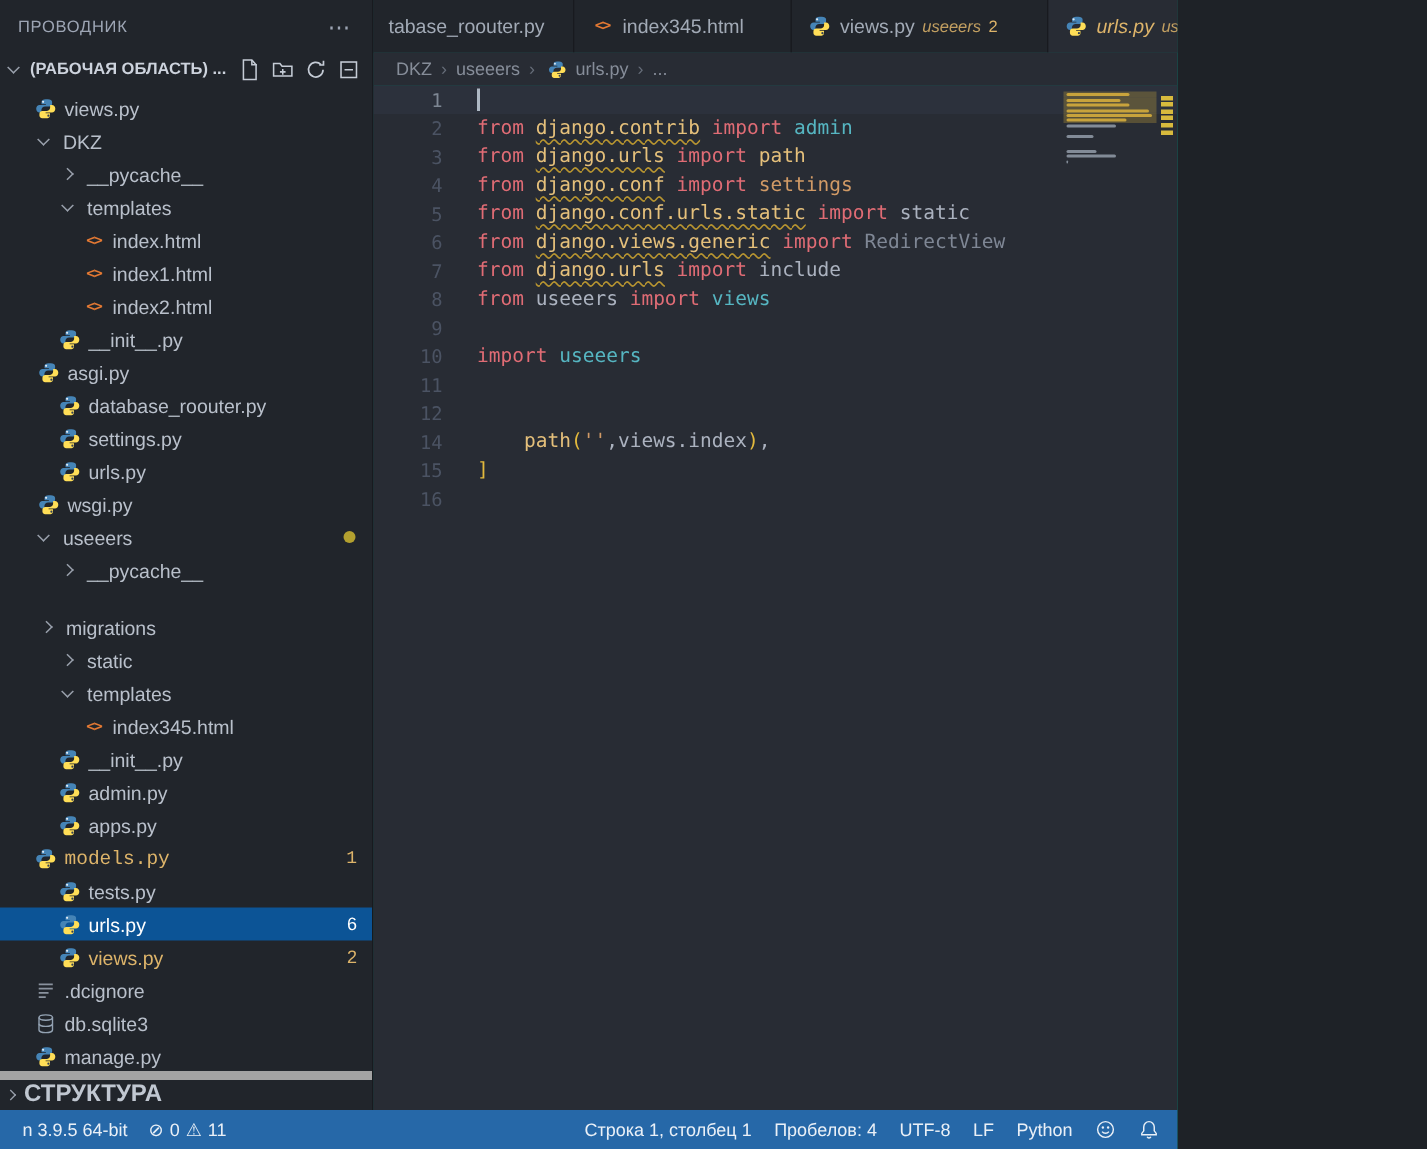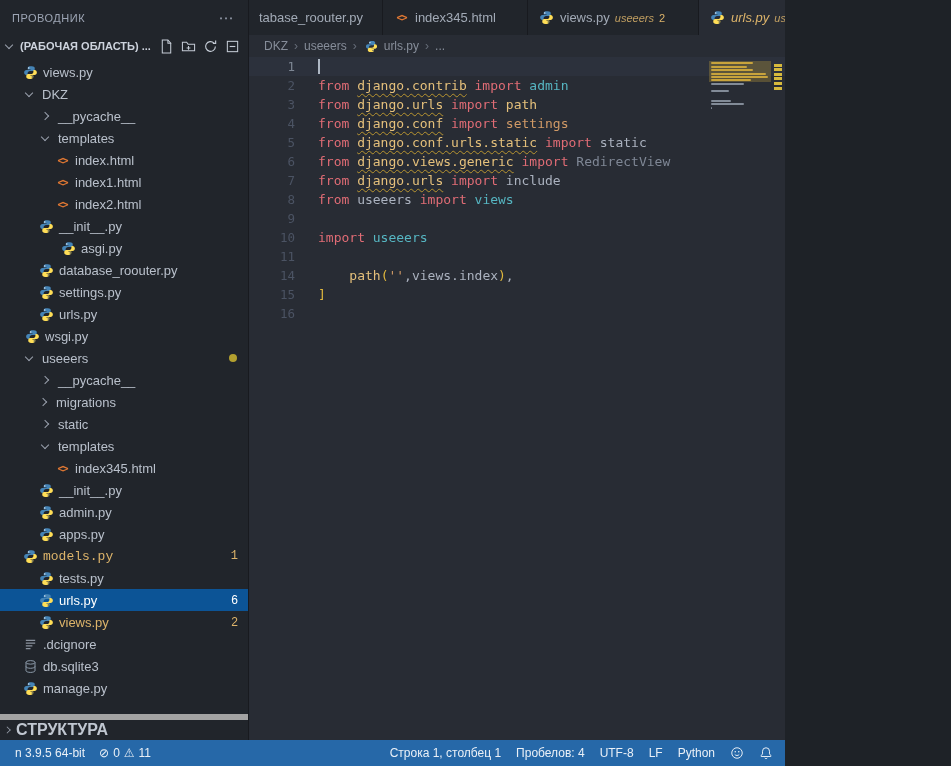--- a/index.html
+++ b/index.html
@@ -175,21 +175,21 @@
           <span class="ficon">
             <svg viewBox="0 0 16 16">
               <path fill="#4584b6" d="M7.9 1.2c-1.7 0-2.9.7-2.9 1.9v1.7h3.1v.5H3.6c-1.3 0-2.4 1.1-2.4 2.7 0 1.6 1.1 2.7 2.4 2.7h1.3V8.9c0-1.4 1.2-2.5 2.6-2.5h3c1.1 0 2-.9 2-2V3.1c0-1.1-1.3-1.9-3-1.9H7.9z"></path>
               <circle cx="6.1" cy="3.1" r=".8" fill="#dfe9f3"></circle>
               <path fill="#ffde57" d="M8.1 14.8c1.7 0 2.9-.7 2.9-1.9v-1.7H7.9v-.5h4.5c1.3 0 2.4-1.1 2.4-2.7 0-1.6-1.1-2.7-2.4-2.7h-1.3v1.8c0 1.4-1.2 2.5-2.6 2.5h-3c-1.1 0-2 .9-2 2v1.3c0 1.1 1.3 1.9 3 1.9h1.6z"></path>
               <circle cx="9.9" cy="12.9" r=".8" fill="#324054"></circle>
             </svg>
           </span>
           <span class="label">__init__.py</span>
         </div>
-        <div class="trow" style="padding-left: 60px;">
+        <div class="trow" style="padding-left: 24px;">
           <span class="ficon">
             <svg viewBox="0 0 16 16">
               <path fill="#4584b6" d="M7.9 1.2c-1.7 0-2.9.7-2.9 1.9v1.7h3.1v.5H3.6c-1.3 0-2.4 1.1-2.4 2.7 0 1.6 1.1 2.7 2.4 2.7h1.3V8.9c0-1.4 1.2-2.5 2.6-2.5h3c1.1 0 2-.9 2-2V3.1c0-1.1-1.3-1.9-3-1.9H7.9z"></path>
               <circle cx="6.1" cy="3.1" r=".8" fill="#dfe9f3"></circle>
               <path fill="#ffde57" d="M8.1 14.8c1.7 0 2.9-.7 2.9-1.9v-1.7H7.9v-.5h4.5c1.3 0 2.4-1.1 2.4-2.7 0-1.6-1.1-2.7-2.4-2.7h-1.3v1.8c0 1.4-1.2 2.5-2.6 2.5h-3c-1.1 0-2 .9-2 2v1.3c0 1.1 1.3 1.9 3 1.9h1.6z"></path>
               <circle cx="9.9" cy="12.9" r=".8" fill="#324054"></circle>
             </svg>
           </span>
           <span class="label">asgi.py</span>
         </div>
@@ -239,21 +239,21 @@
         </div>
         <div class="trow" style="padding-left: 22px;">
           <span class="chev down"></span>
           <span class="label">useeers</span>
           <span class="mdot"></span>
         </div>
         <div class="trow" style="padding-left: 38px;">
           <span class="chev right"></span>
           <span class="label">__pycache__</span>
         </div>
-        <div class="trow" style="padding-left: 36px;">
+        <div class="trow" style="padding-left: 24px; margin-top: 16px;">
           <span class="chev right"></span>
           <span class="label">migrations</span>
         </div>
         <div class="trow" style="padding-left: 38px;">
           <span class="chev right"></span>
           <span class="label">static</span>
         </div>
         <div class="trow" style="padding-left: 38px;">
           <span class="chev down"></span>
           <span class="label">templates</span>
@@ -464,20 +464,21 @@
         <div class="code-line"><span class="ln">2</span><span class="lc"><span class="kw">from </span><span class="mod">django.contrib</span><span class="fg"> </span><span class="kw">import </span><span class="c1">admin</span></span></div>
         <div class="code-line"><span class="ln">3</span><span class="lc"><span class="kw">from </span><span class="mod">django.urls</span><span class="fg"> </span><span class="kw">import </span><span class="yel">path</span></span></div>
         <div class="code-line"><span class="ln">4</span><span class="lc"><span class="kw">from </span><span class="mod">django.conf</span><span class="fg"> </span><span class="kw">import </span><span class="orn">settings</span></span></div>
         <div class="code-line"><span class="ln">5</span><span class="lc"><span class="kw">from </span><span class="mod">django.conf.urls.static</span><span class="fg"> </span><span class="kw">import </span><span class="fg">static</span></span></div>
         <div class="code-line"><span class="ln">6</span><span class="lc"><span class="kw">from </span><span class="mod">django.views.generic</span><span class="fg"> </span><span class="kw">import </span><span class="dim">RedirectView</span></span></div>
         <div class="code-line"><span class="ln">7</span><span class="lc"><span class="kw">from </span><span class="mod">django.urls</span><span class="fg"> </span><span class="kw">import </span><span class="fg">include</span></span></div>
         <div class="code-line"><span class="ln">8</span><span class="lc"><span class="kw">from </span><span class="fg">useeers</span><span class="fg"> </span><span class="kw">import </span><span class="c1">views</span></span></div>
         <div class="code-line"><span class="ln">9</span><span class="lc"></span></div>
         <div class="code-line"><span class="ln">10</span><span class="lc"><span class="kw">import </span><span class="c1">useeers</span></span></div>
         <div class="code-line"><span class="ln">11</span><span class="lc"></span></div>
+        <div class="code-line"><span class="ln">12</span><span class="lc"></span></div>
         <div class="code-line"><span class="ln">14</span><span class="lc"><span class="fg">    </span><span class="yel">path</span><span class="gold">(</span><span class="str">''</span><span class="fg">,</span><span class="fg">views.index</span><span class="gold">)</span><span class="fg">,</span></span></div>
         <div class="code-line"><span class="ln">15</span><span class="lc"><span class="gold">]</span></span></div>
         <div class="code-line"><span class="ln">16</span><span class="lc"></span></div>
       </div>
     <div class="minimap" id="minimap">
         <div class="mm-strip" style="top: 4.4px; height: 3.4px;"></div>
         <div class="mm-bar" style="top: 5.4px; width: 41.6px; background: rgb(200, 163, 60);"></div>
         <div class="mm-strip" style="top: 7.8px; height: 3.4px;"></div>
         <div class="mm-bar" style="top: 8.8px; width: 36.4px; background: rgb(200, 163, 60);"></div>
         <div class="mm-strip" style="top: 11.2px; height: 3.4px;"></div>

